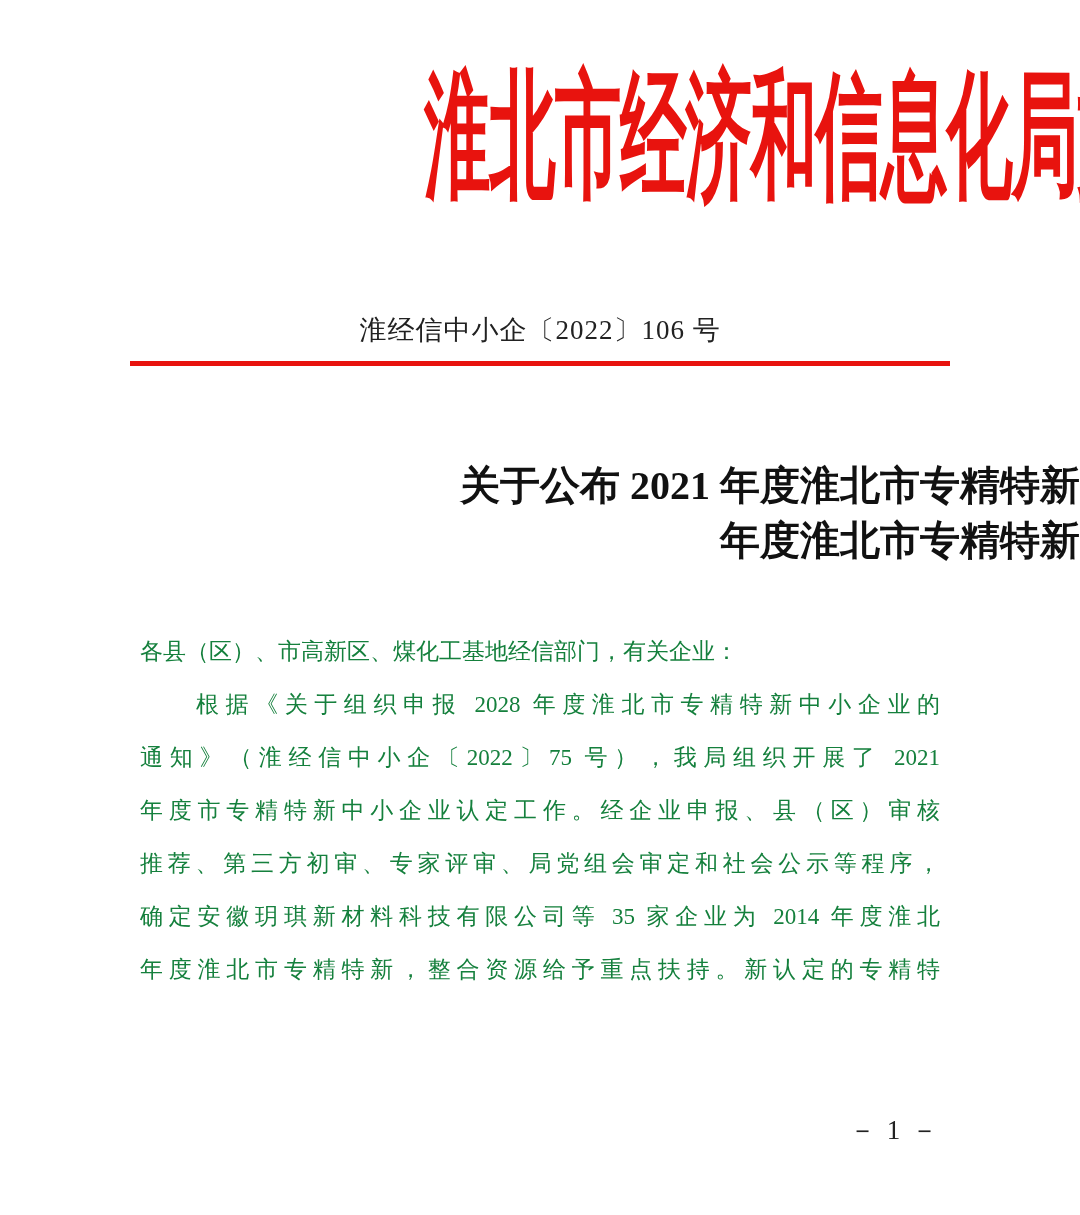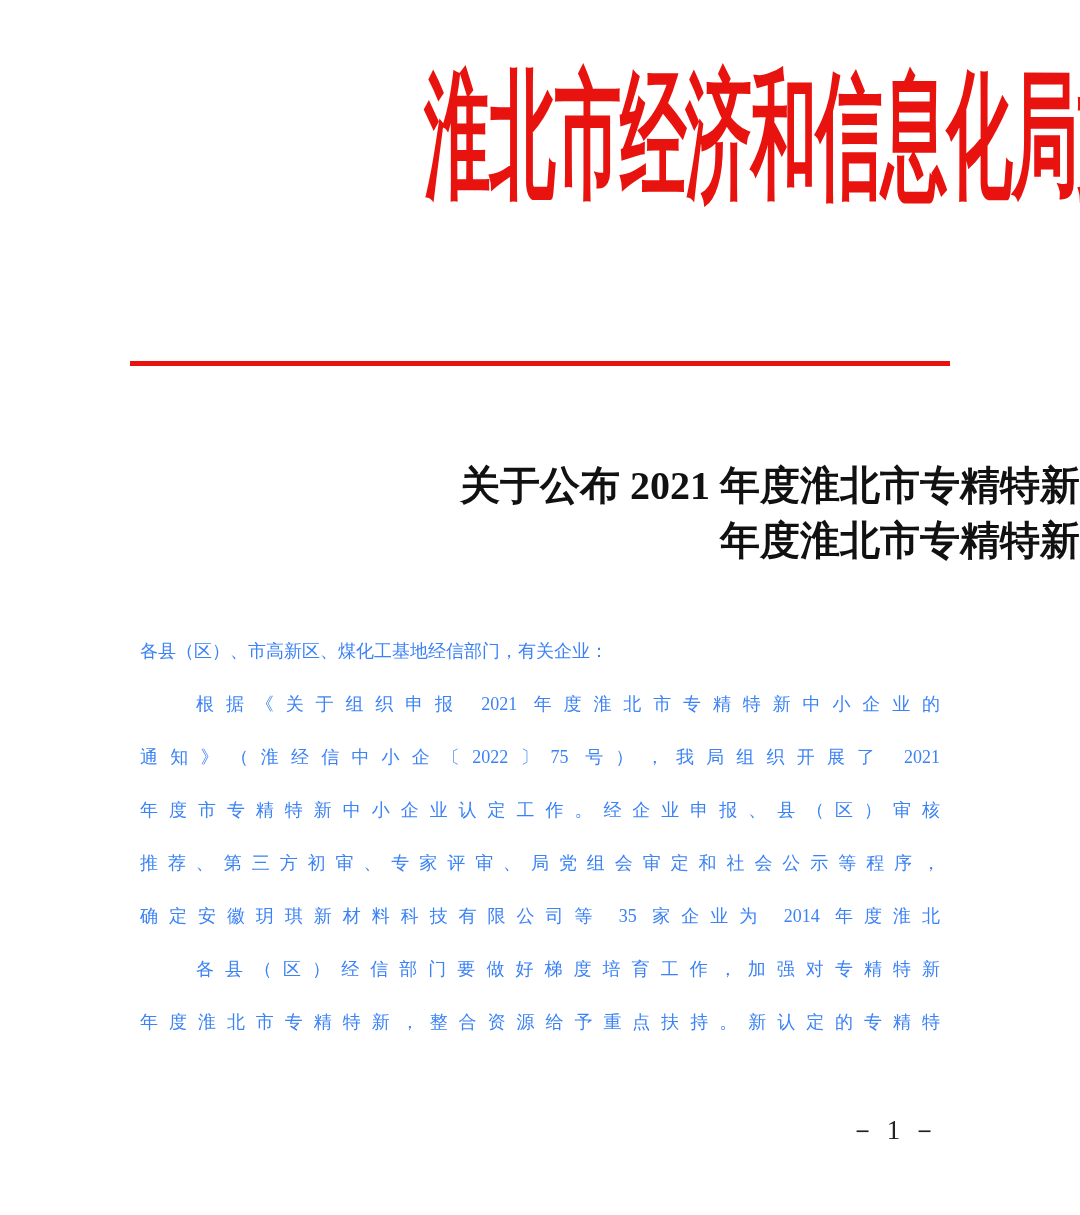--- a/index.html
+++ b/index.html
@@ -73,22 +73,22 @@
     line-height: 55px;
     color: #111111;
   }
 
   
   .body-text {
     position: absolute;
     top: 625px;
     left: 140px;
     width: 800px;
-    font-size: 18px;
-    color: #3b82f6;
+    font-size: 23px;
+    color: #15803d;
   }
   .body-line {
     height: 53px;
     line-height: 53px;
     white-space: nowrap;
   }
   .body-line.justify {
     white-space: normal;
     text-align: justify;
     text-align-last: justify;
@@ -109,34 +109,34 @@
 </style>
 </head>
 <body>
 
 <div class="page">
 
   <div class="masthead">
     <span class="stretch">淮北市经济和信息化局文件</span>
   </div>
 
+  <div class="doc-number">淮经信中小企〔2022〕106 号</div>
 
   <div class="red-rule"></div>
 
   <div class="doc-title">
     <div>关于公布 2021 年度淮北市专精特新</div>
     <div>年度淮北市专精特新</div>
   </div>
 
   <div class="body-text">
     <div class="body-line">各县（区）、市高新区、煤化工基地经信部门，有关企业：</div>
-    <div class="body-line indent justify">根据《关于组织申报 2021 年度淮北市专精特新中小企业的</div>
+    <div class="body-line indent justify">根据《关于组织申报 2028 年度淮北市专精特新中小企业的</div>
     <div class="body-line justify">通知》（淮经信中小企〔2022〕75 号），我局组织开展了 2021</div>
     <div class="body-line justify">年度市专精特新中小企业认定工作。经企业申报、县（区）审核</div>
     <div class="body-line justify">推荐、第三方初审、专家评审、局党组会审定和社会公示等程序，</div>
     <div class="body-line justify">确定安徽玥琪新材料科技有限公司等 35 家企业为 2014 年度淮北</div>
-    <div class="body-line indent justify">各县（区）经信部门要做好梯度培育工作，加强对专精特新</div>
     <div class="body-line justify">年度淮北市专精特新，整合资源给予重点扶持。新认定的专精特</div>
   </div>
 
   <div class="page-number">－ 1 －</div>
 
 </div>
 
 </body></html>

